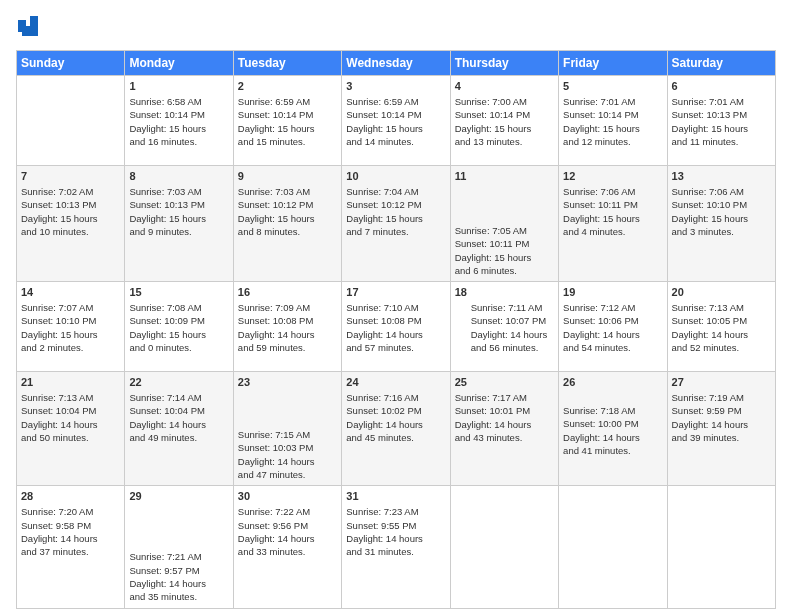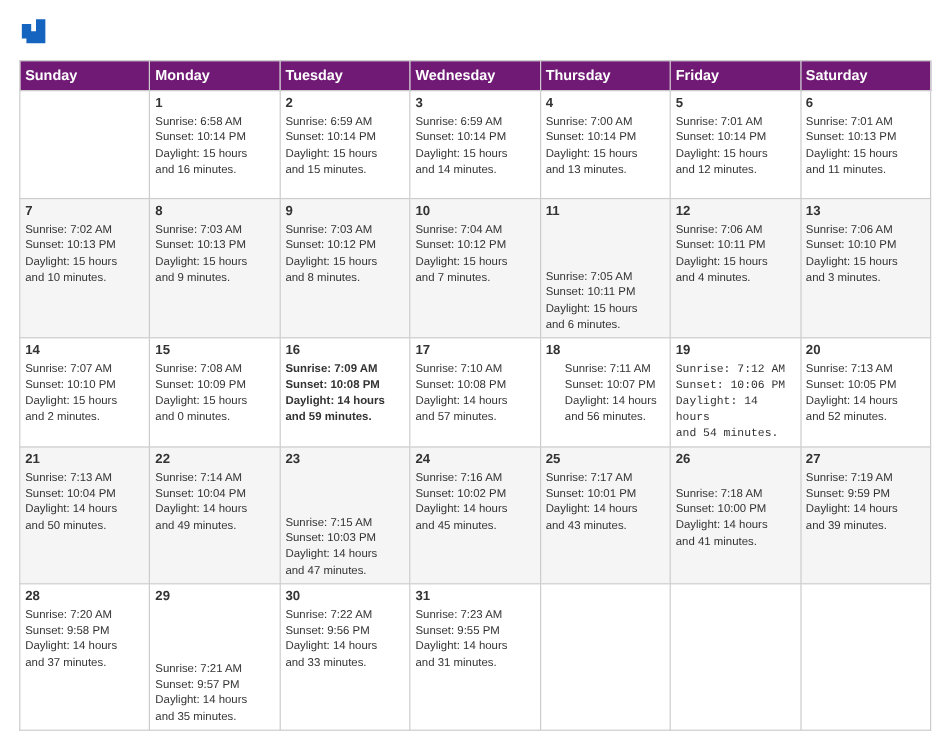--- a/index.html
+++ b/index.html
@@ -46,21 +46,21 @@
     .location {
       font-size: 14px;
       color: #555;
     }
     table {
       width: 100%;
       border-collapse: collapse;
       table-layout: fixed;
     }
     th {
-      background-color: #701a75;
+      background-color: #3b82f6;
       color: #fff;
       font-size: 12px;
       padding: 5px 4px;
       text-align: left;
       border: 1px solid #ccc;
     }
     td {
       border: 1px solid #ccc;
       vertical-align: top;
       padding: 4px;
@@ -226,42 +226,42 @@
         </td>
         <td>
           <div class="day-num">15</div>
           <div class="day-info" style="white-space: pre-line;">Sunrise: 7:08 AM
 Sunset: 10:09 PM
 Daylight: 15 hours
 and 0 minutes.</div>
         </td>
         <td>
           <div class="day-num">16</div>
-          <div class="day-info" style="white-space: pre-line; font-weight: bold;">Sunrise: 7:09 AM
+          <div class="day-info" style="white-space: pre-line;">Sunrise: 7:09 AM
 Sunset: 10:08 PM
 Daylight: 14 hours
 and 59 minutes.</div>
         </td>
         <td>
           <div class="day-num">17</div>
           <div class="day-info" style="white-space: pre-line;">Sunrise: 7:10 AM
 Sunset: 10:08 PM
 Daylight: 14 hours
 and 57 minutes.</div>
         </td>
         <td>
           <div class="day-num">18</div>
           <div class="day-info" style="white-space: pre-line; margin-left: 16px;">Sunrise: 7:11 AM
 Sunset: 10:07 PM
 Daylight: 14 hours
 and 56 minutes.</div>
         </td>
         <td>
           <div class="day-num">19</div>
-          <div class="day-info" style="white-space: pre-line; font-family: Liberation Mono, monospace;">Sunrise: 7:12 AM
+          <div class="day-info" style="white-space: pre-line;">Sunrise: 7:12 AM
 Sunset: 10:06 PM
 Daylight: 14 hours
 and 54 minutes.</div>
         </td>
         <td>
           <div class="day-num">20</div>
           <div class="day-info" style="white-space: pre-line;">Sunrise: 7:13 AM
 Sunset: 10:05 PM
 Daylight: 14 hours
 and 52 minutes.</div>

